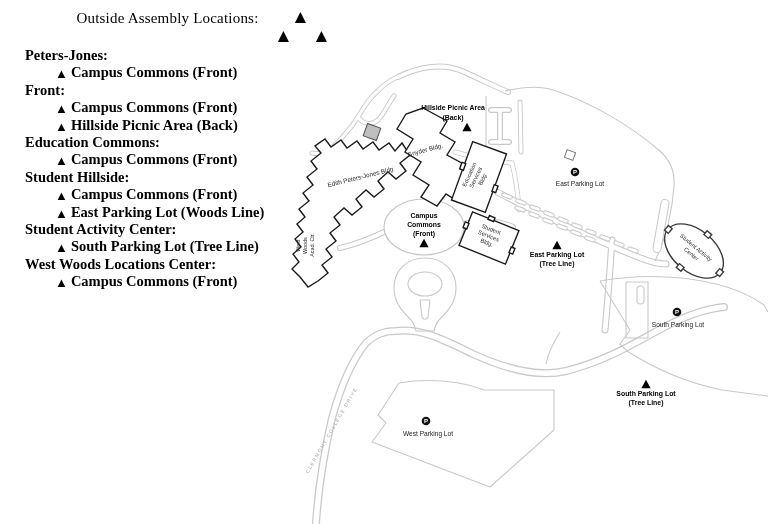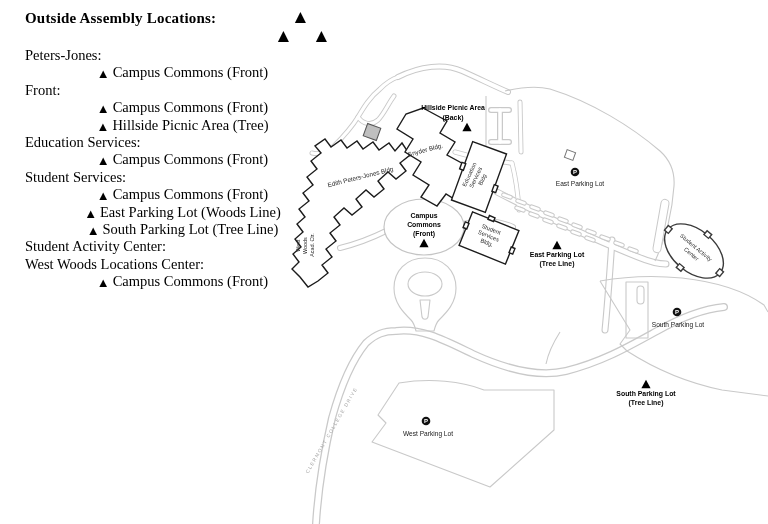--- a/index.html
+++ b/index.html
@@ -2,23 +2,23 @@
 <html><head>
 <meta charset="utf-8">
 <style>
   html,body{margin:0;padding:0;}
   body{
     width:768px;height:524px;background:#ffffff;position:relative;overflow:hidden;
     font-family:"Liberation Serif",serif;color:#000;
   }
   
   .legend{position:absolute;left:25px;top:10px;width:285px;z-index:3;}
-  .legend-title{font-size:15px;font-weight:bold;margin:0 0 20px 0;letter-spacing:.2px;}
-  .row{font-size:14.5px;line-height:17.4px;white-space:nowrap;}
-  .row.loc{padding-left:30px;text-align:center;}
+  .legend-title{font-size:15px;font-weight:normal;margin:0 0 20px 0;letter-spacing:.2px;text-align:center;}
+  .row{font-size:14.5px;line-height:17.4px;white-space:nowrap;font-weight:bold;}
+  .row.loc{padding-left:30px;}
   .tri{font-size:13px;display:inline-block;margin-right:3px;transform:translateY(1px);}
   
   .cluster span{position:absolute;font-size:19px;line-height:19px;z-index:3;}
   .ct1{left:291px;top:7px;}
   .ct2{left:274px;top:26px;}
   .ct3{left:312px;top:26px;}
   
   svg{position:absolute;left:0;top:0;z-index:1;}
   .c{stroke:#c9c9c9;fill:none;stroke-linecap:round;stroke-linejoin:round;}
   .f{stroke:#ffffff;fill:none;stroke-linecap:round;stroke-linejoin:round;}
@@ -37,31 +37,31 @@
 <body>
 
 <div class="legend">
   <div class="legend-title">Outside Assembly Locations:</div>
 
   <div class="row bld"><span>Peters-Jones:</span></div>
   <div class="row loc"><span class="tri">▲</span><span>Campus Commons (Front)</span></div>
 
   <div class="row bld"><span>Front:</span></div>
   <div class="row loc"><span class="tri">▲</span><span>Campus Commons (Front)</span></div>
-  <div class="row loc"><span class="tri">▲</span><span>Hillside Picnic Area (Tree)</span></div>
-
-  <div class="row bld"><span>Education Services:</span></div>
-  <div class="row loc"><span class="tri">▲</span><span>Campus Commons (Front)</span></div>
-
-  <div class="row bld"><span>Student Services:</span></div>
+  <div class="row loc"><span class="tri">▲</span><span>Hillside Picnic Area (Back)</span></div>
+
+  <div class="row bld"><span>Education Commons:</span></div>
+  <div class="row loc"><span class="tri">▲</span><span>Campus Commons (Front)</span></div>
+
+  <div class="row bld"><span>Student Hillside:</span></div>
   <div class="row loc"><span class="tri">▲</span><span>Campus Commons (Front)</span></div>
   <div class="row loc"><span class="tri">▲</span><span>East Parking Lot (Woods Line)</span></div>
 
+  <div class="row bld"><span>Student Activity Center:</span></div>
   <div class="row loc"><span class="tri">▲</span><span>South Parking Lot (Tree Line)</span></div>
-  <div class="row bld"><span>Student Activity Center:</span></div>
 
   <div class="row bld"><span>West Woods Locations Center:</span></div>
   <div class="row loc"><span class="tri">▲</span><span>Campus Commons (Front)</span></div>
 </div>
 
 <div class="cluster">
   <span class="ct1">▲</span>
   <span class="ct2">▲</span>
   <span class="ct3">▲</span>
 </div>

